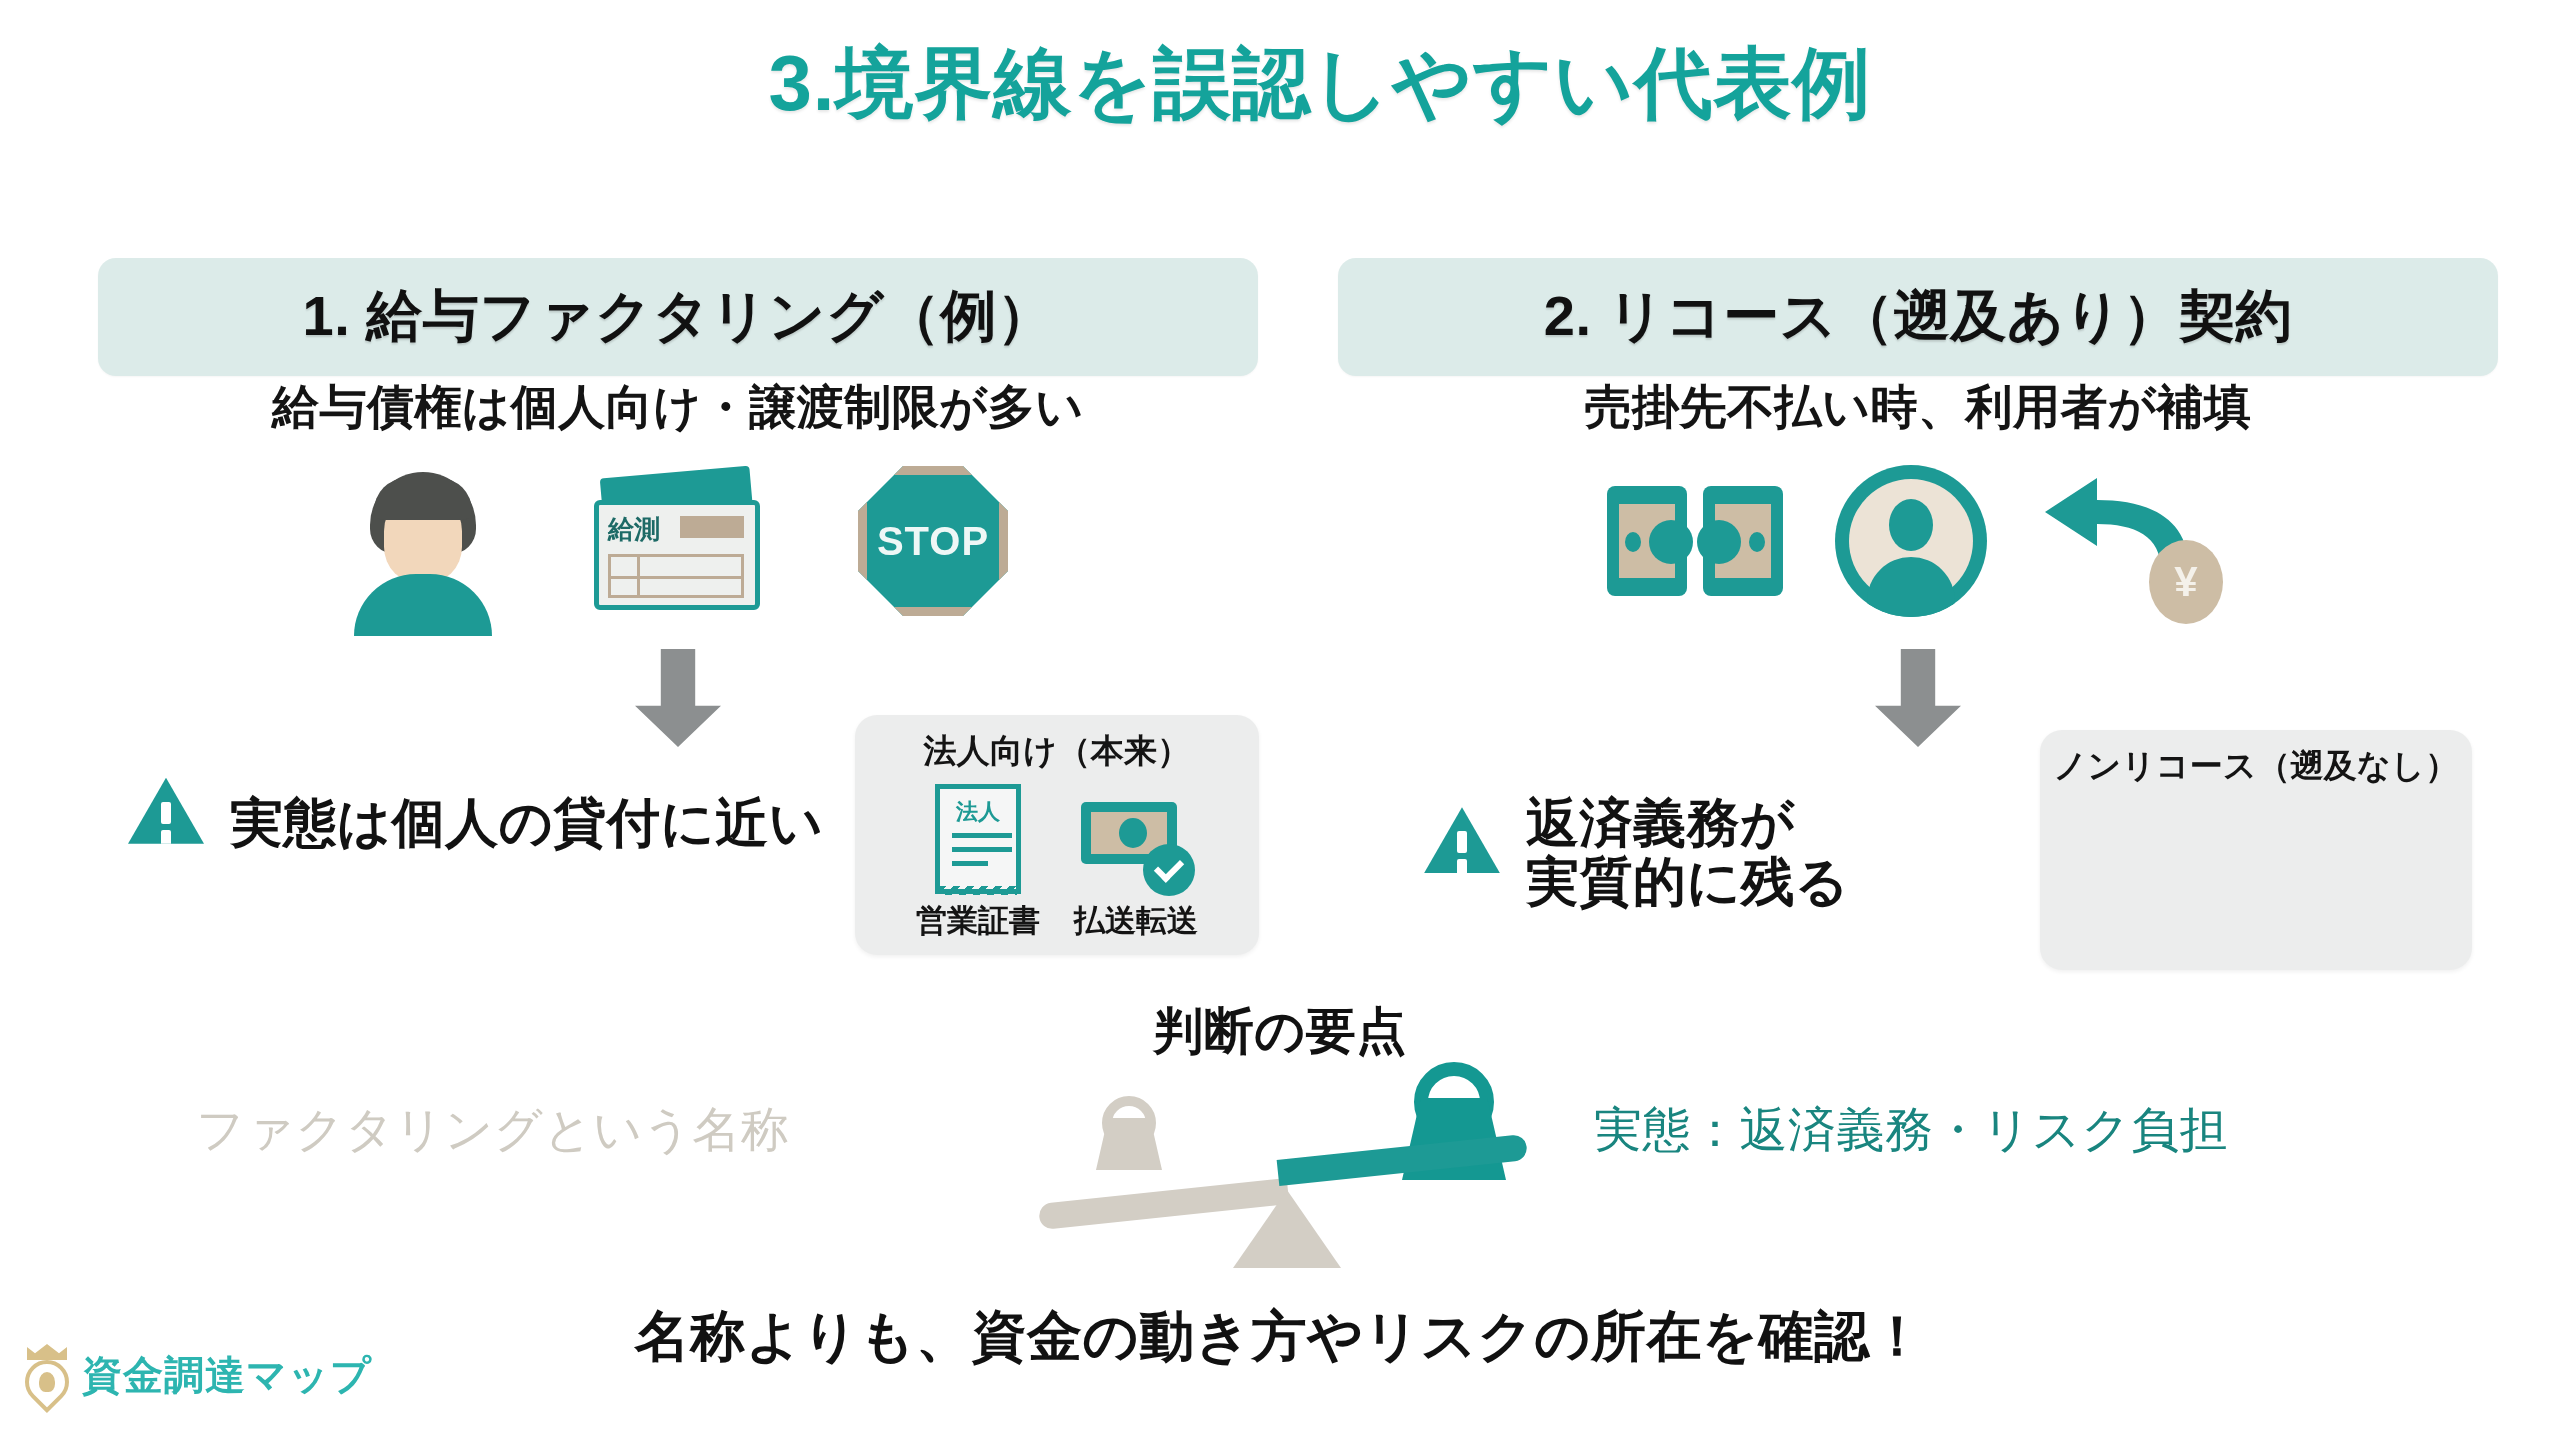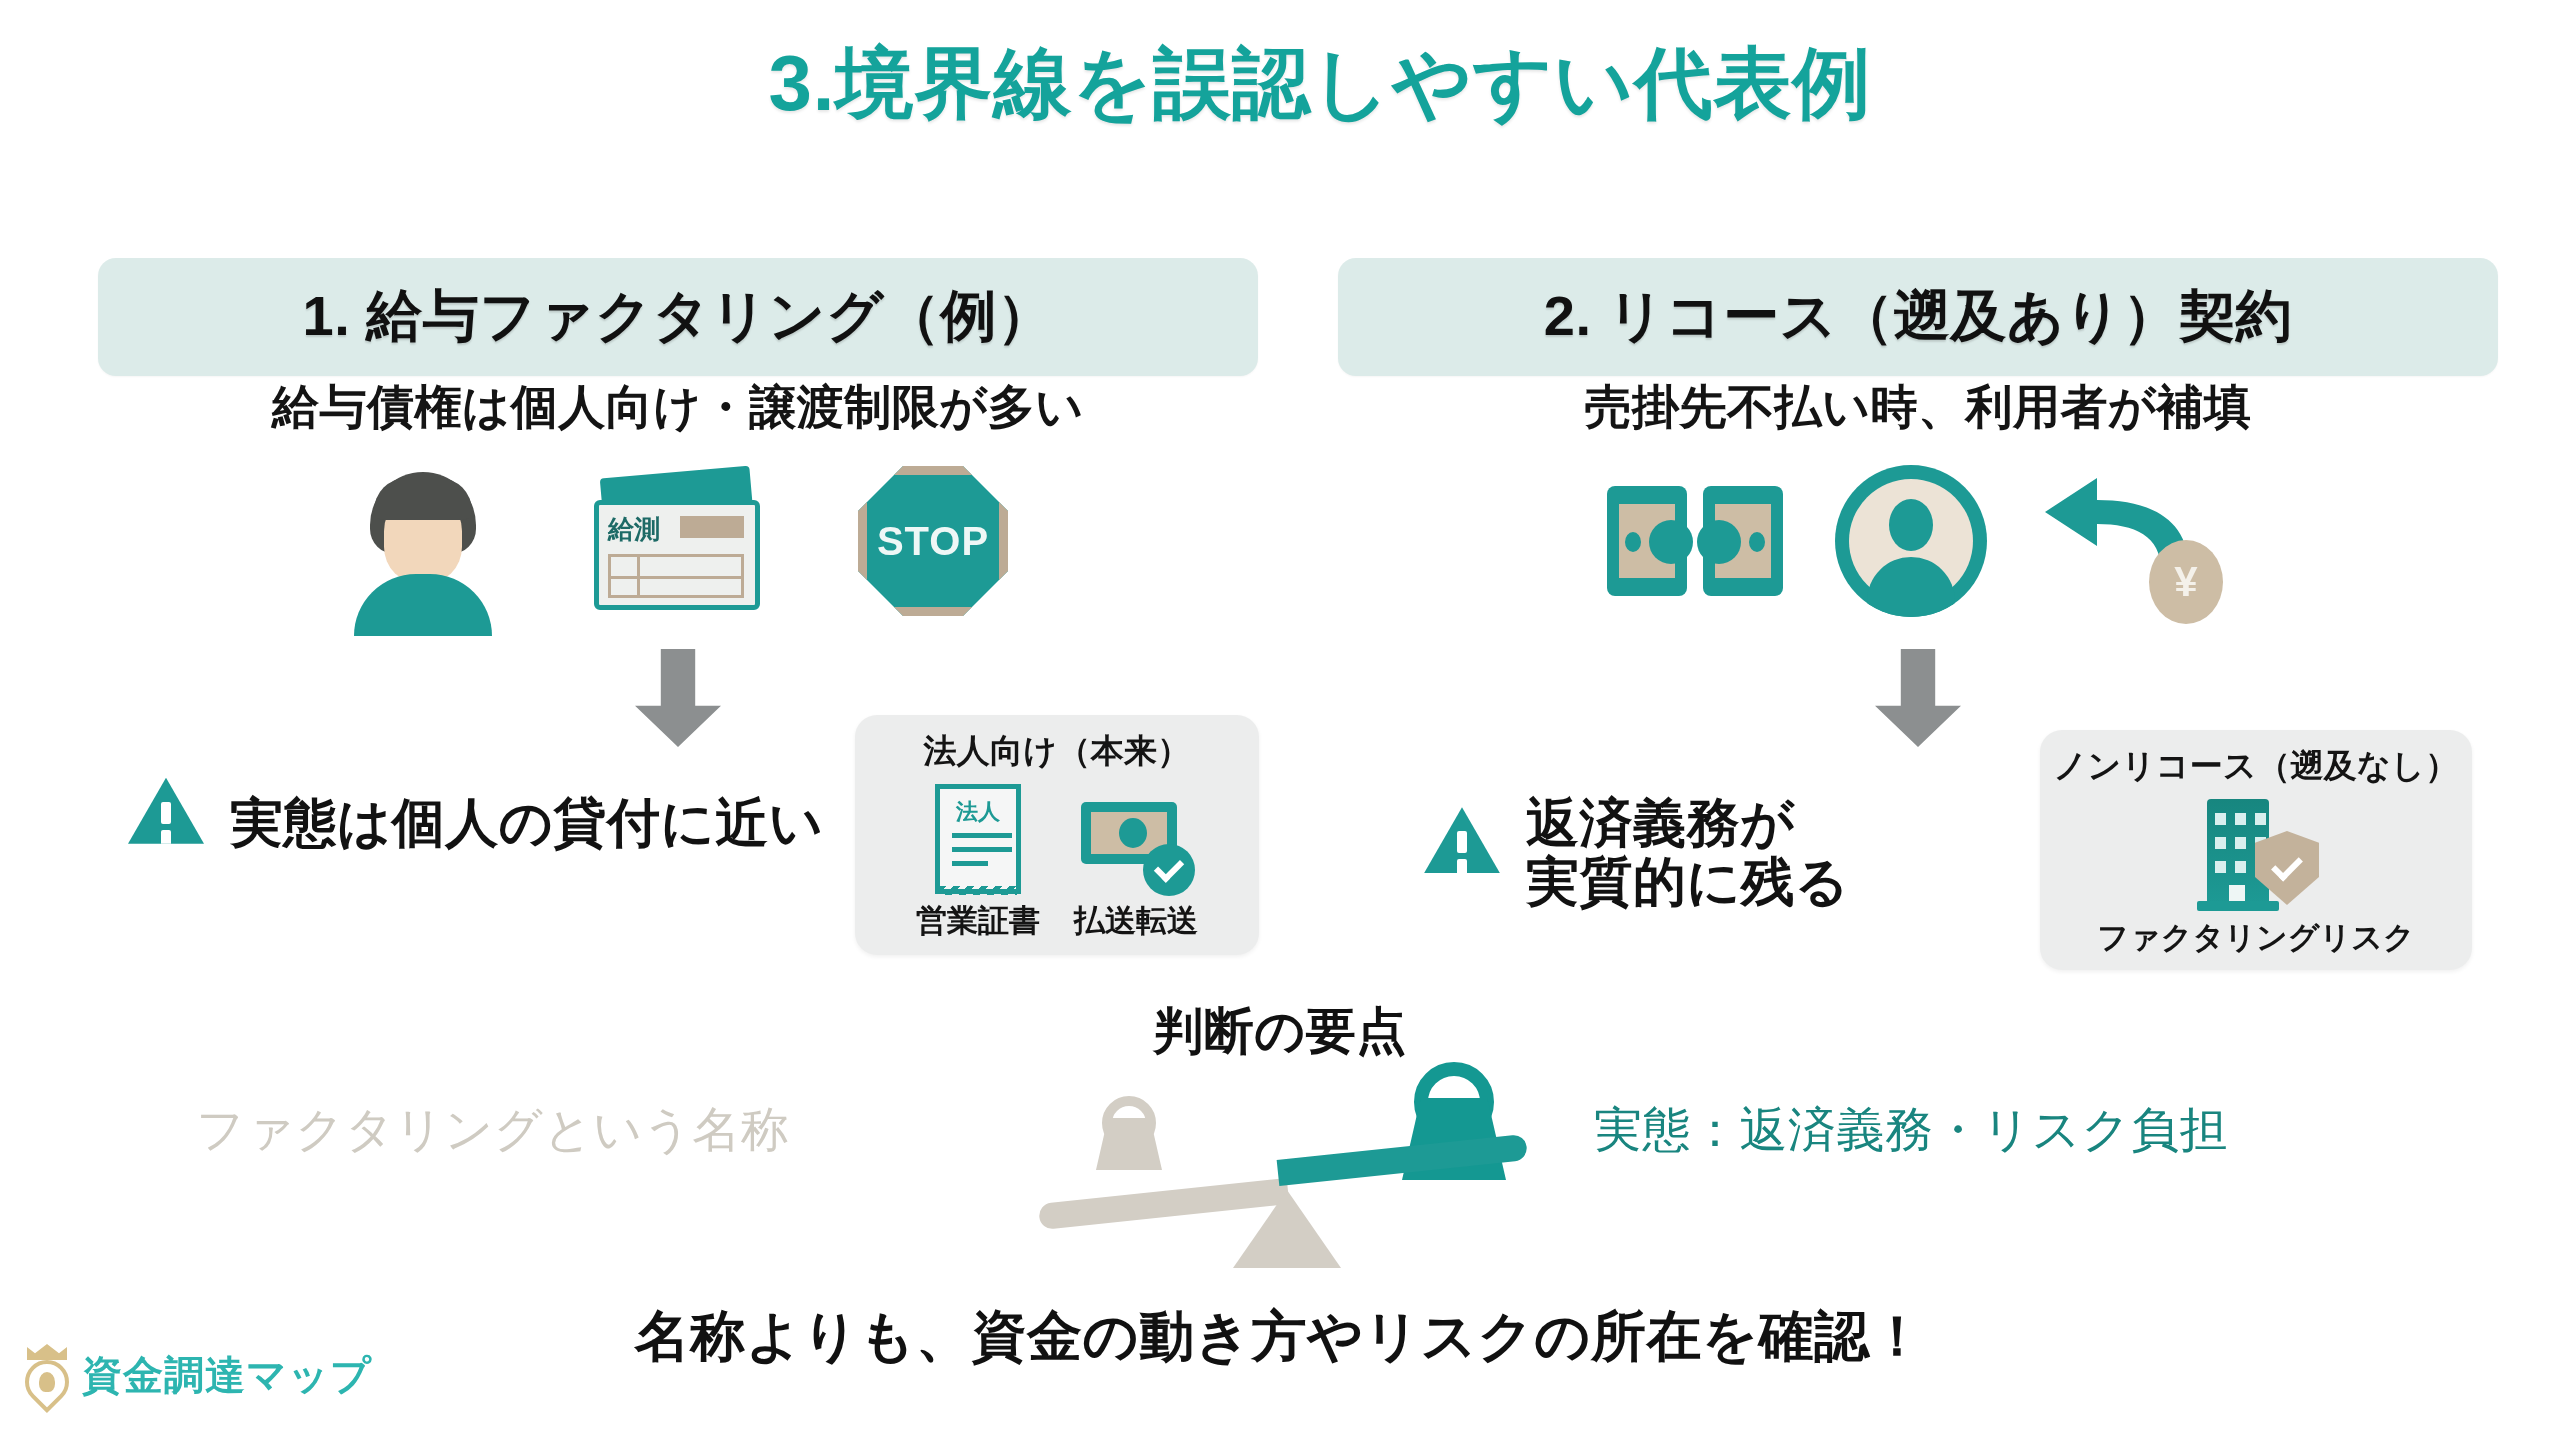--- a/index.html
+++ b/index.html
@@ -464,41 +464,20 @@
             </div>
         </div>
         <div class="inset-label">払送転送</div>
       </div>
 
     </div>
   </div>
 
   <div class="inset two">
     <div class="inset-title">ノンリコース（遡及なし）</div>
-    <div class="inset-body">
-      <div class="inset-item">
-        <div class="bldshield">
-          <div class="bld"></div>
-          <div class="win" style="left:24px;top:14px;"></div>
-          <div class="win" style="left:44px;top:14px;"></div>
-          <div class="win" style="left:64px;top:14px;"></div>
-          <div class="win" style="left:24px;top:38px;"></div>
-          <div class="win" style="left:44px;top:38px;"></div>
-          <div class="win" style="left:64px;top:38px;"></div>
-          <div class="win" style="left:24px;top:62px;"></div>
-          <div class="win" style="left:44px;top:62px;"></div>
-          <div class="door"></div>
-          <div class="base"></div>
-          <div class="shield">
-              <span></span>
-            </div>
-        </div>
-        <div class="inset-label">ファクタリングリスク</div>
-      </div>
-    </div>
   </div>
 
   <div class="balance-title">判断の要点</div>
 
   <div class="side-label lbl-left">ファクタリングという名称</div>
   <div class="side-label lbl-right">実態：返済義務・リスク負担</div>
 
   <div class="scale">
     <div class="wt small">
       <div class="ring"></div>

